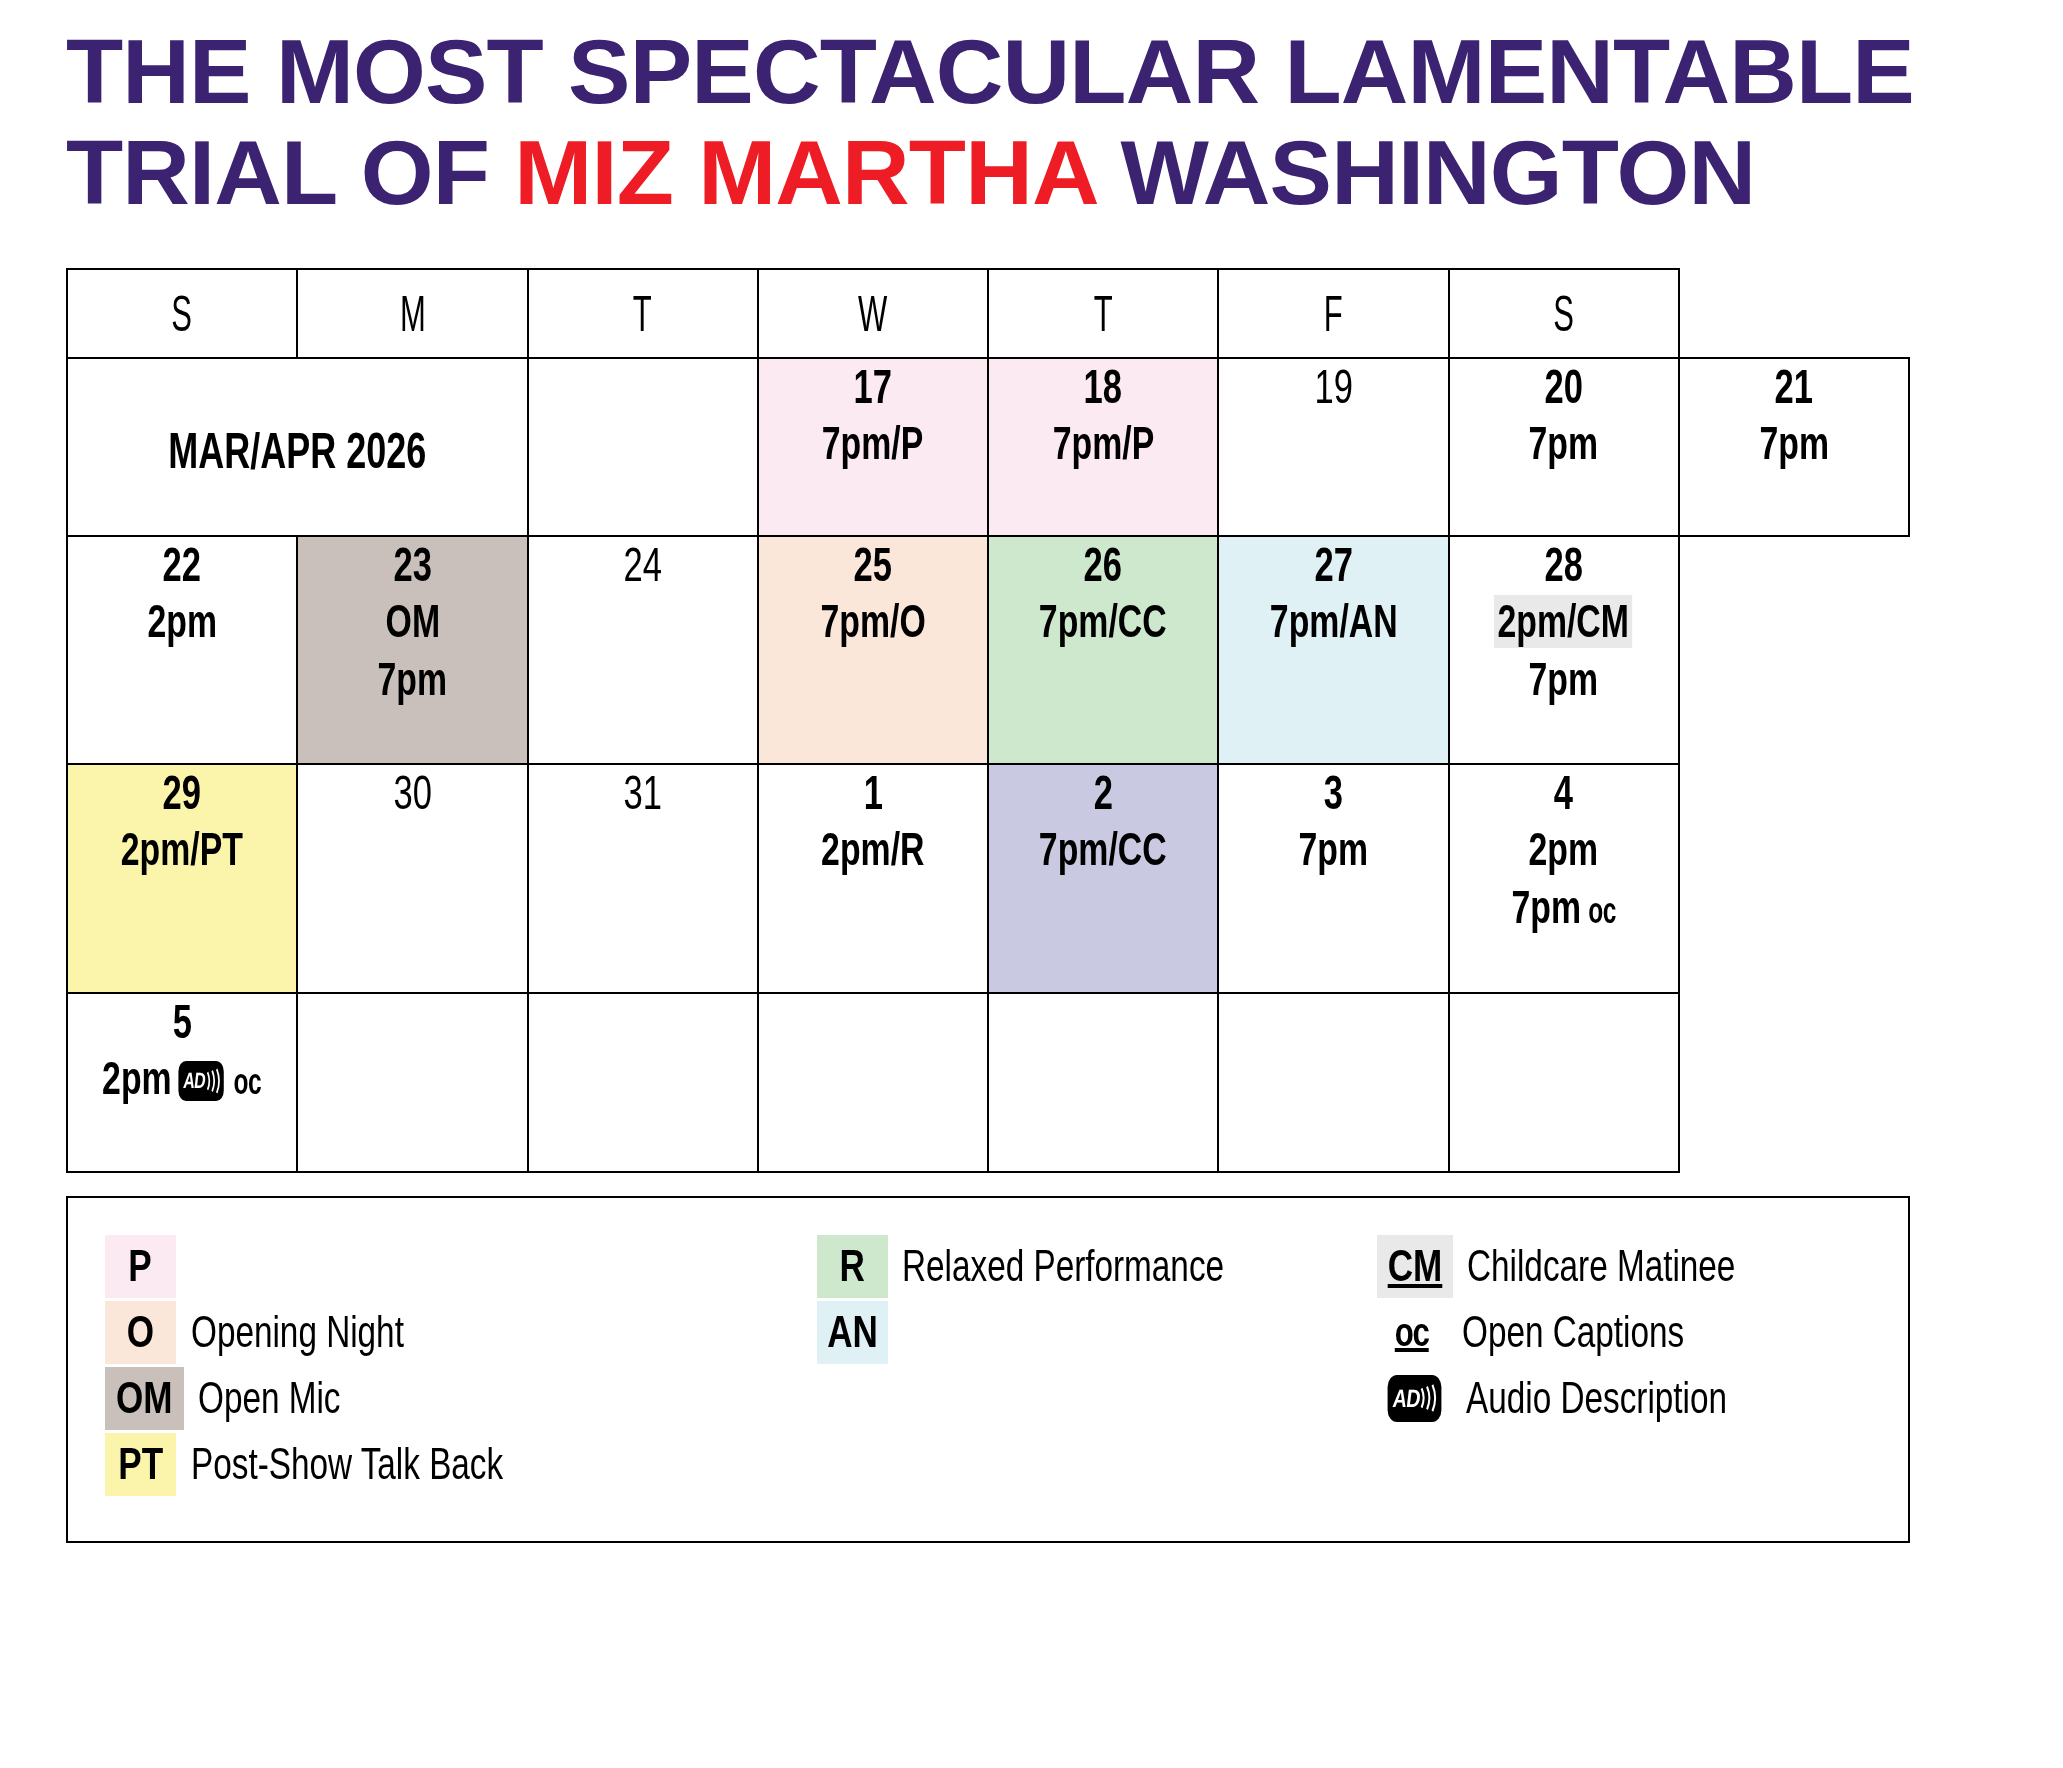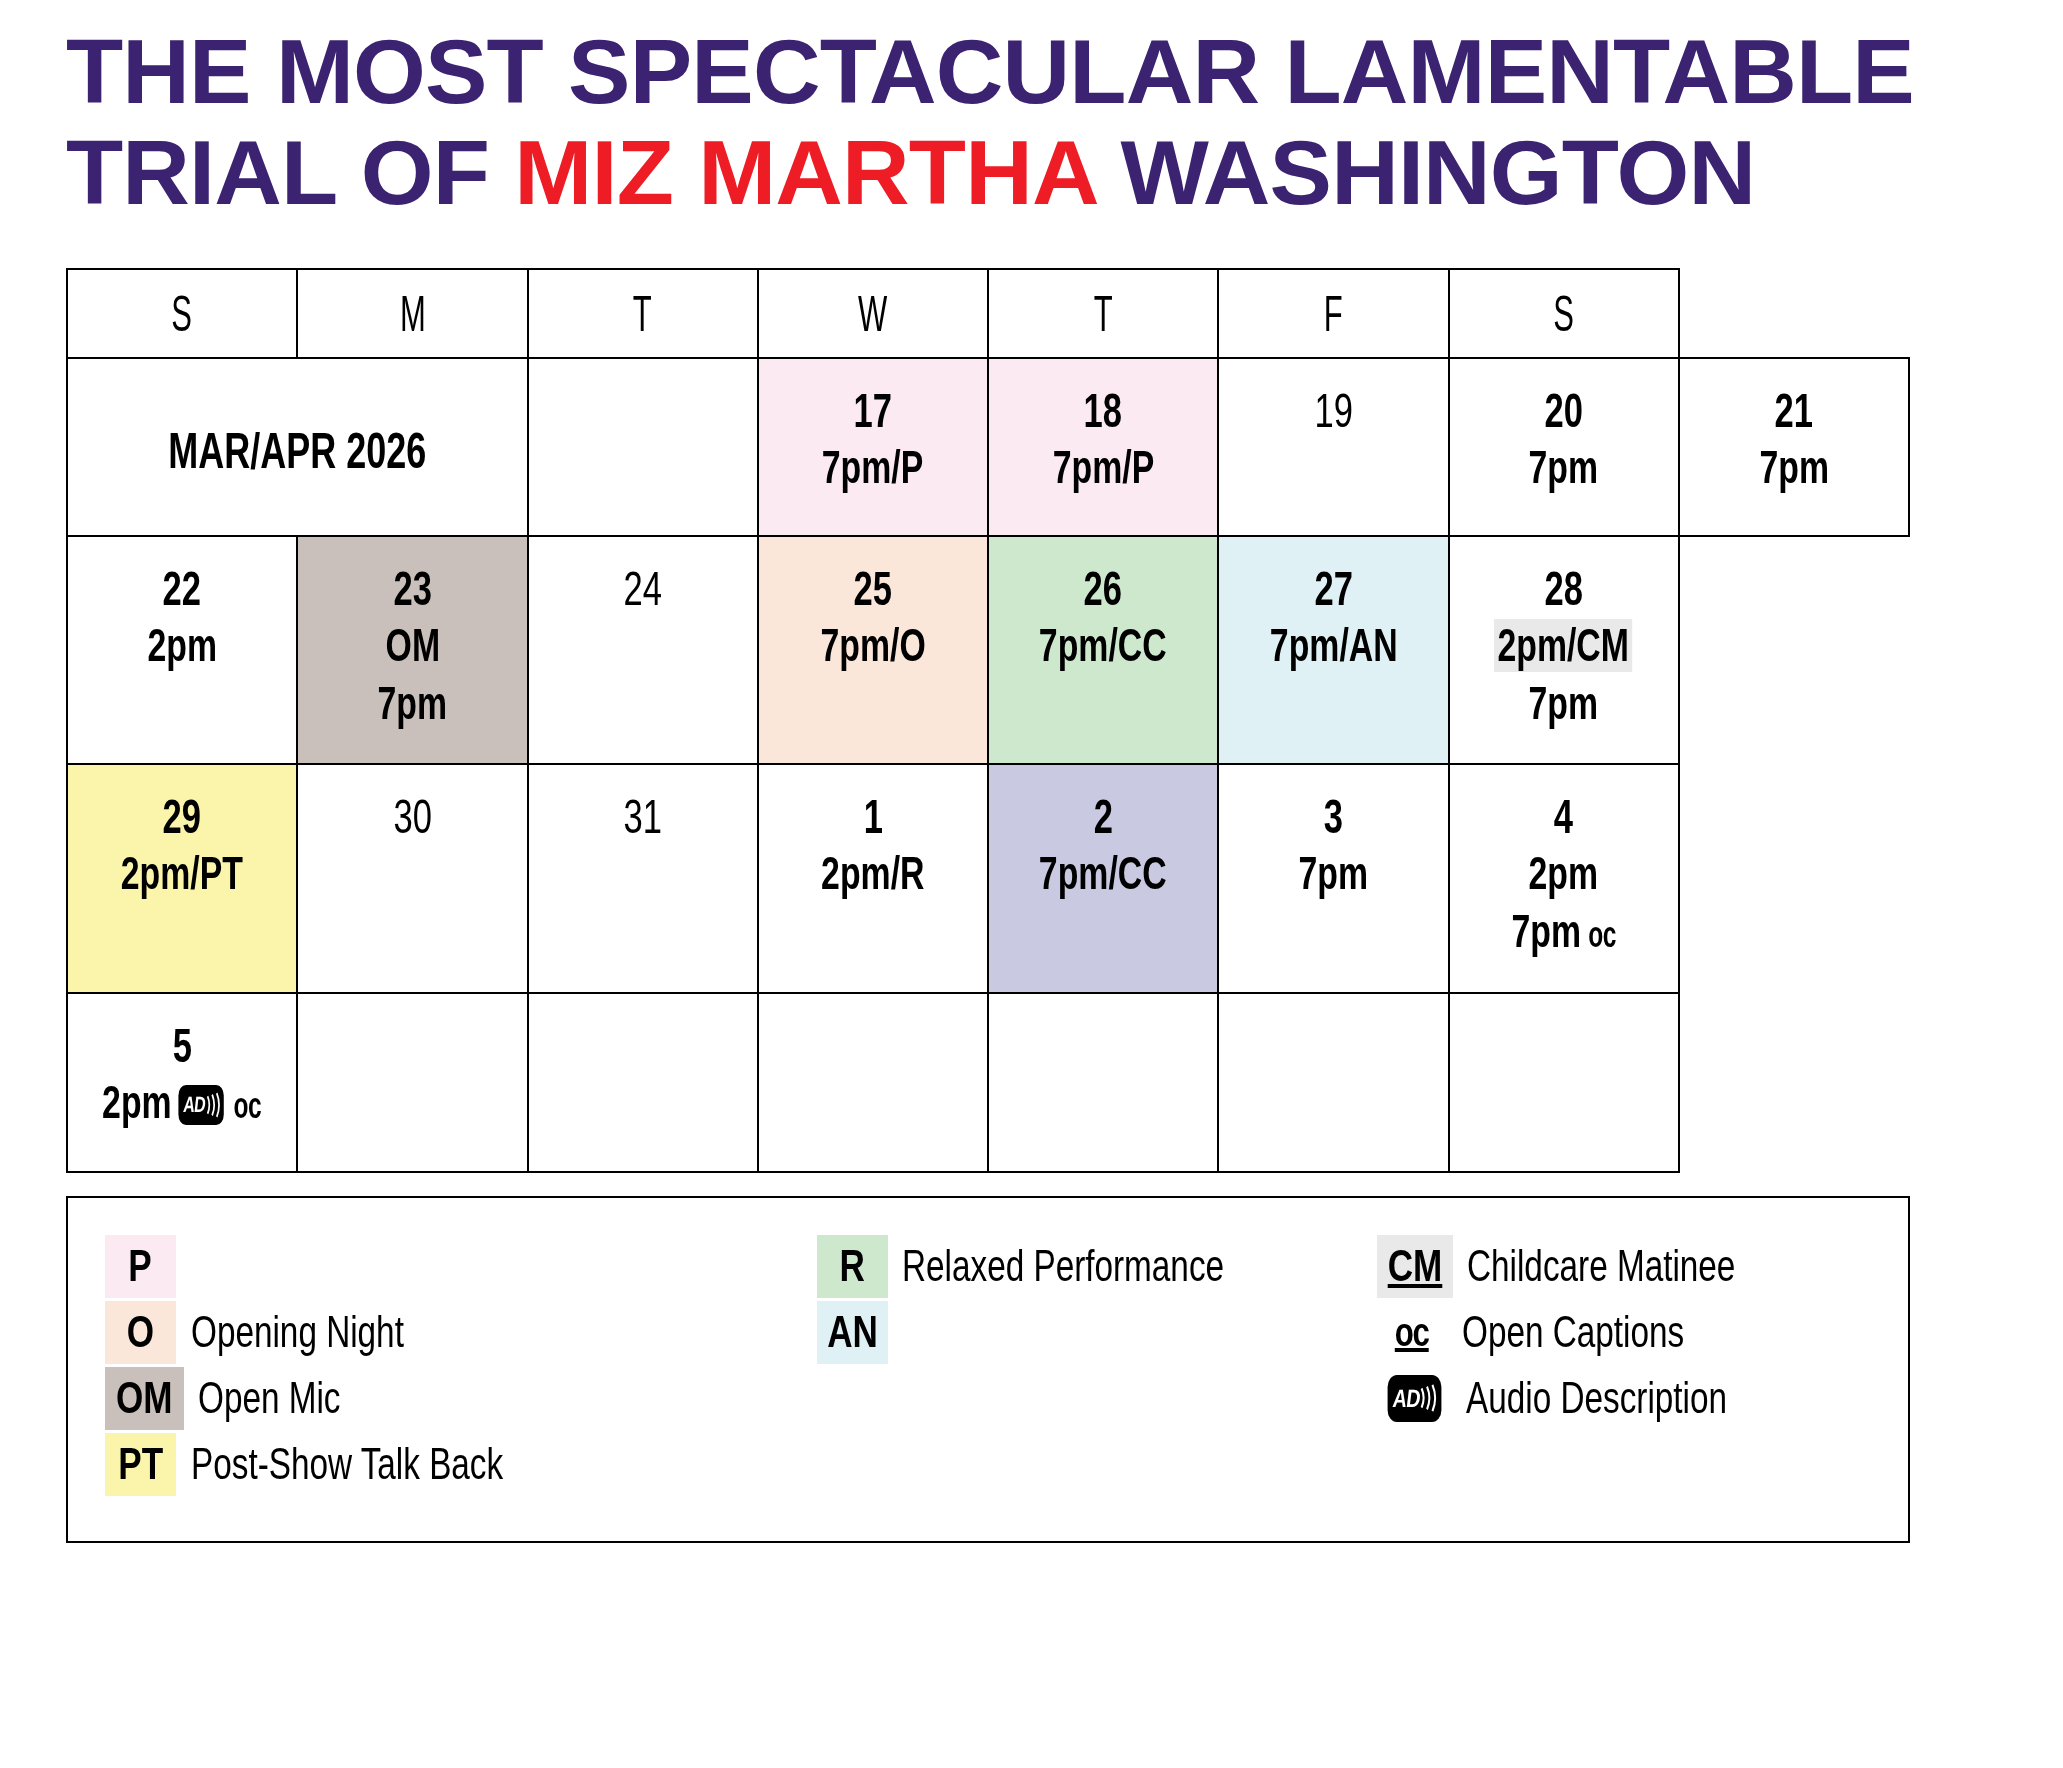--- a/index.html
+++ b/index.html
@@ -50,21 +50,21 @@
   }
   .dow{display:inline-block;transform:scaleX(.62);font-size:50px;}
 
   .cal td.day{height:176px;position:relative;}
   .cal tr.r2 td.day{height:226px;}
   .cal tr.r3 td.day{height:227px;}
   .cal tr.r4 td.day{height:177px;}
 
   .cellwrap{
     display:flex;flex-direction:column;align-items:center;
-    padding-top:27px;
+    padding-top:3px;
     height:100%;box-sizing:border-box;
   }
   .dnum{
     font-size:48px;line-height:1.05;
     font-family:"Liberation Sans", sans-serif;
     font-weight:bold;
     display:inline-block;transform:scaleX(.72);
     letter-spacing:0;
   }
   .dnum.plain{font-weight:normal;}

